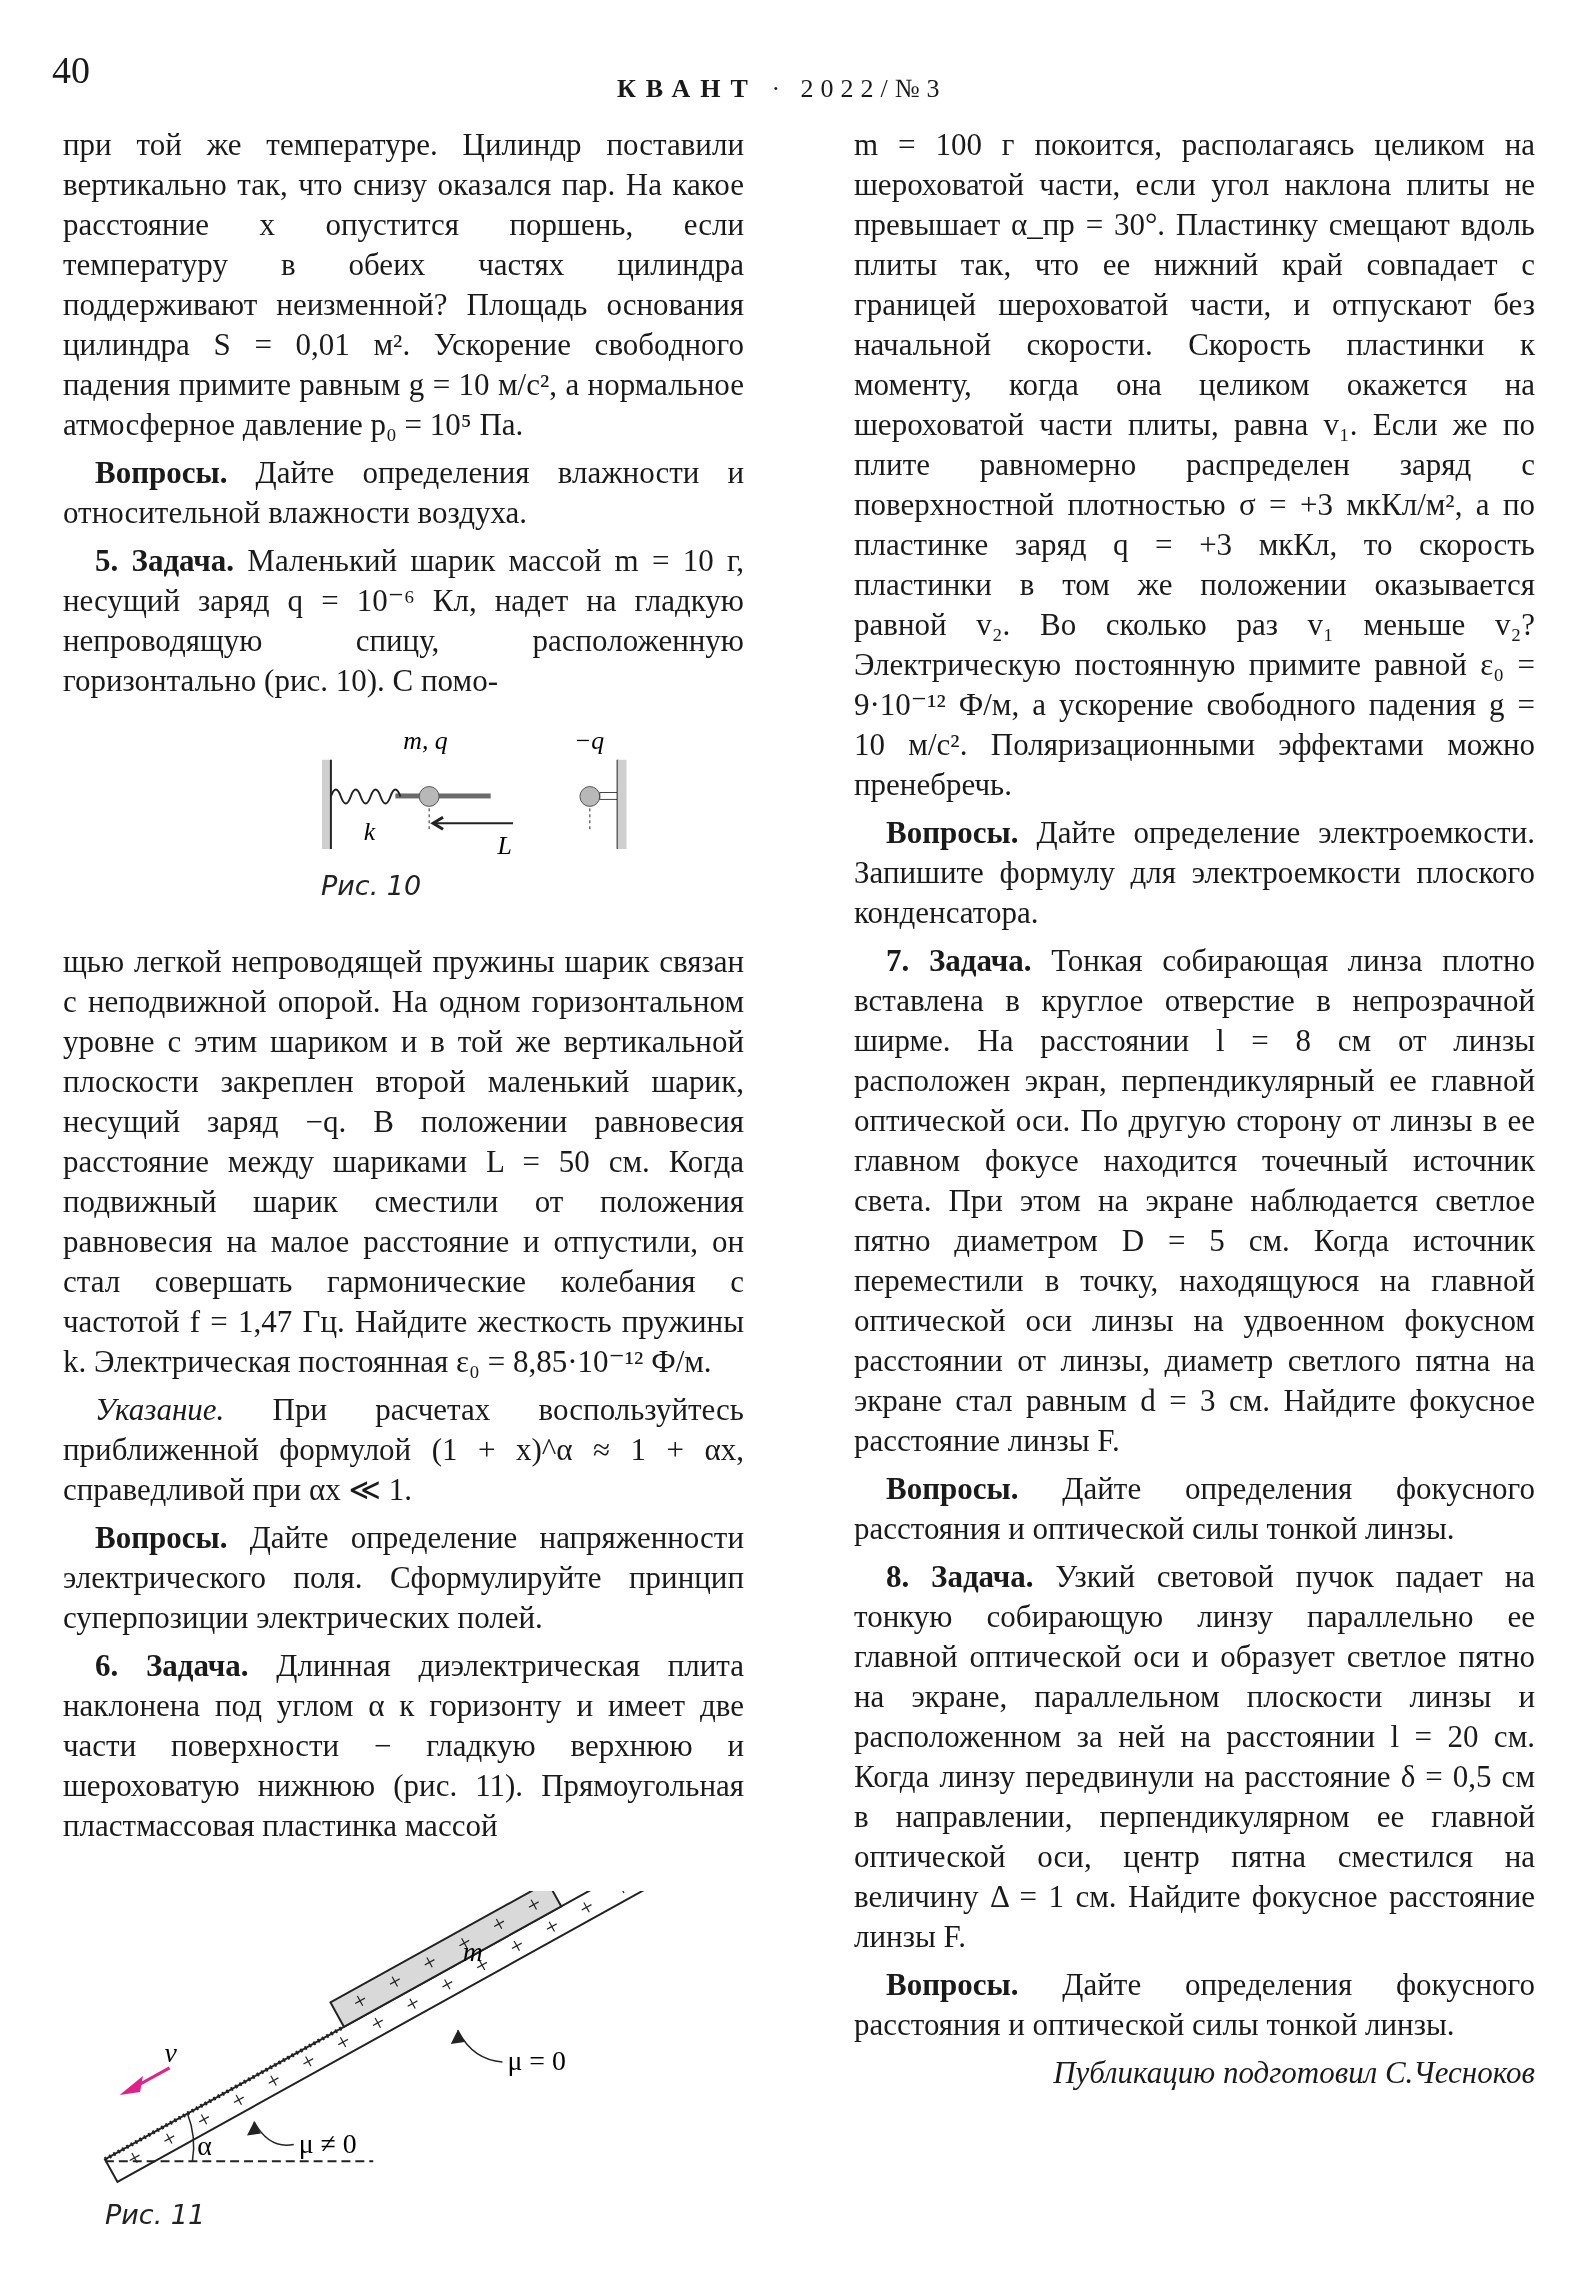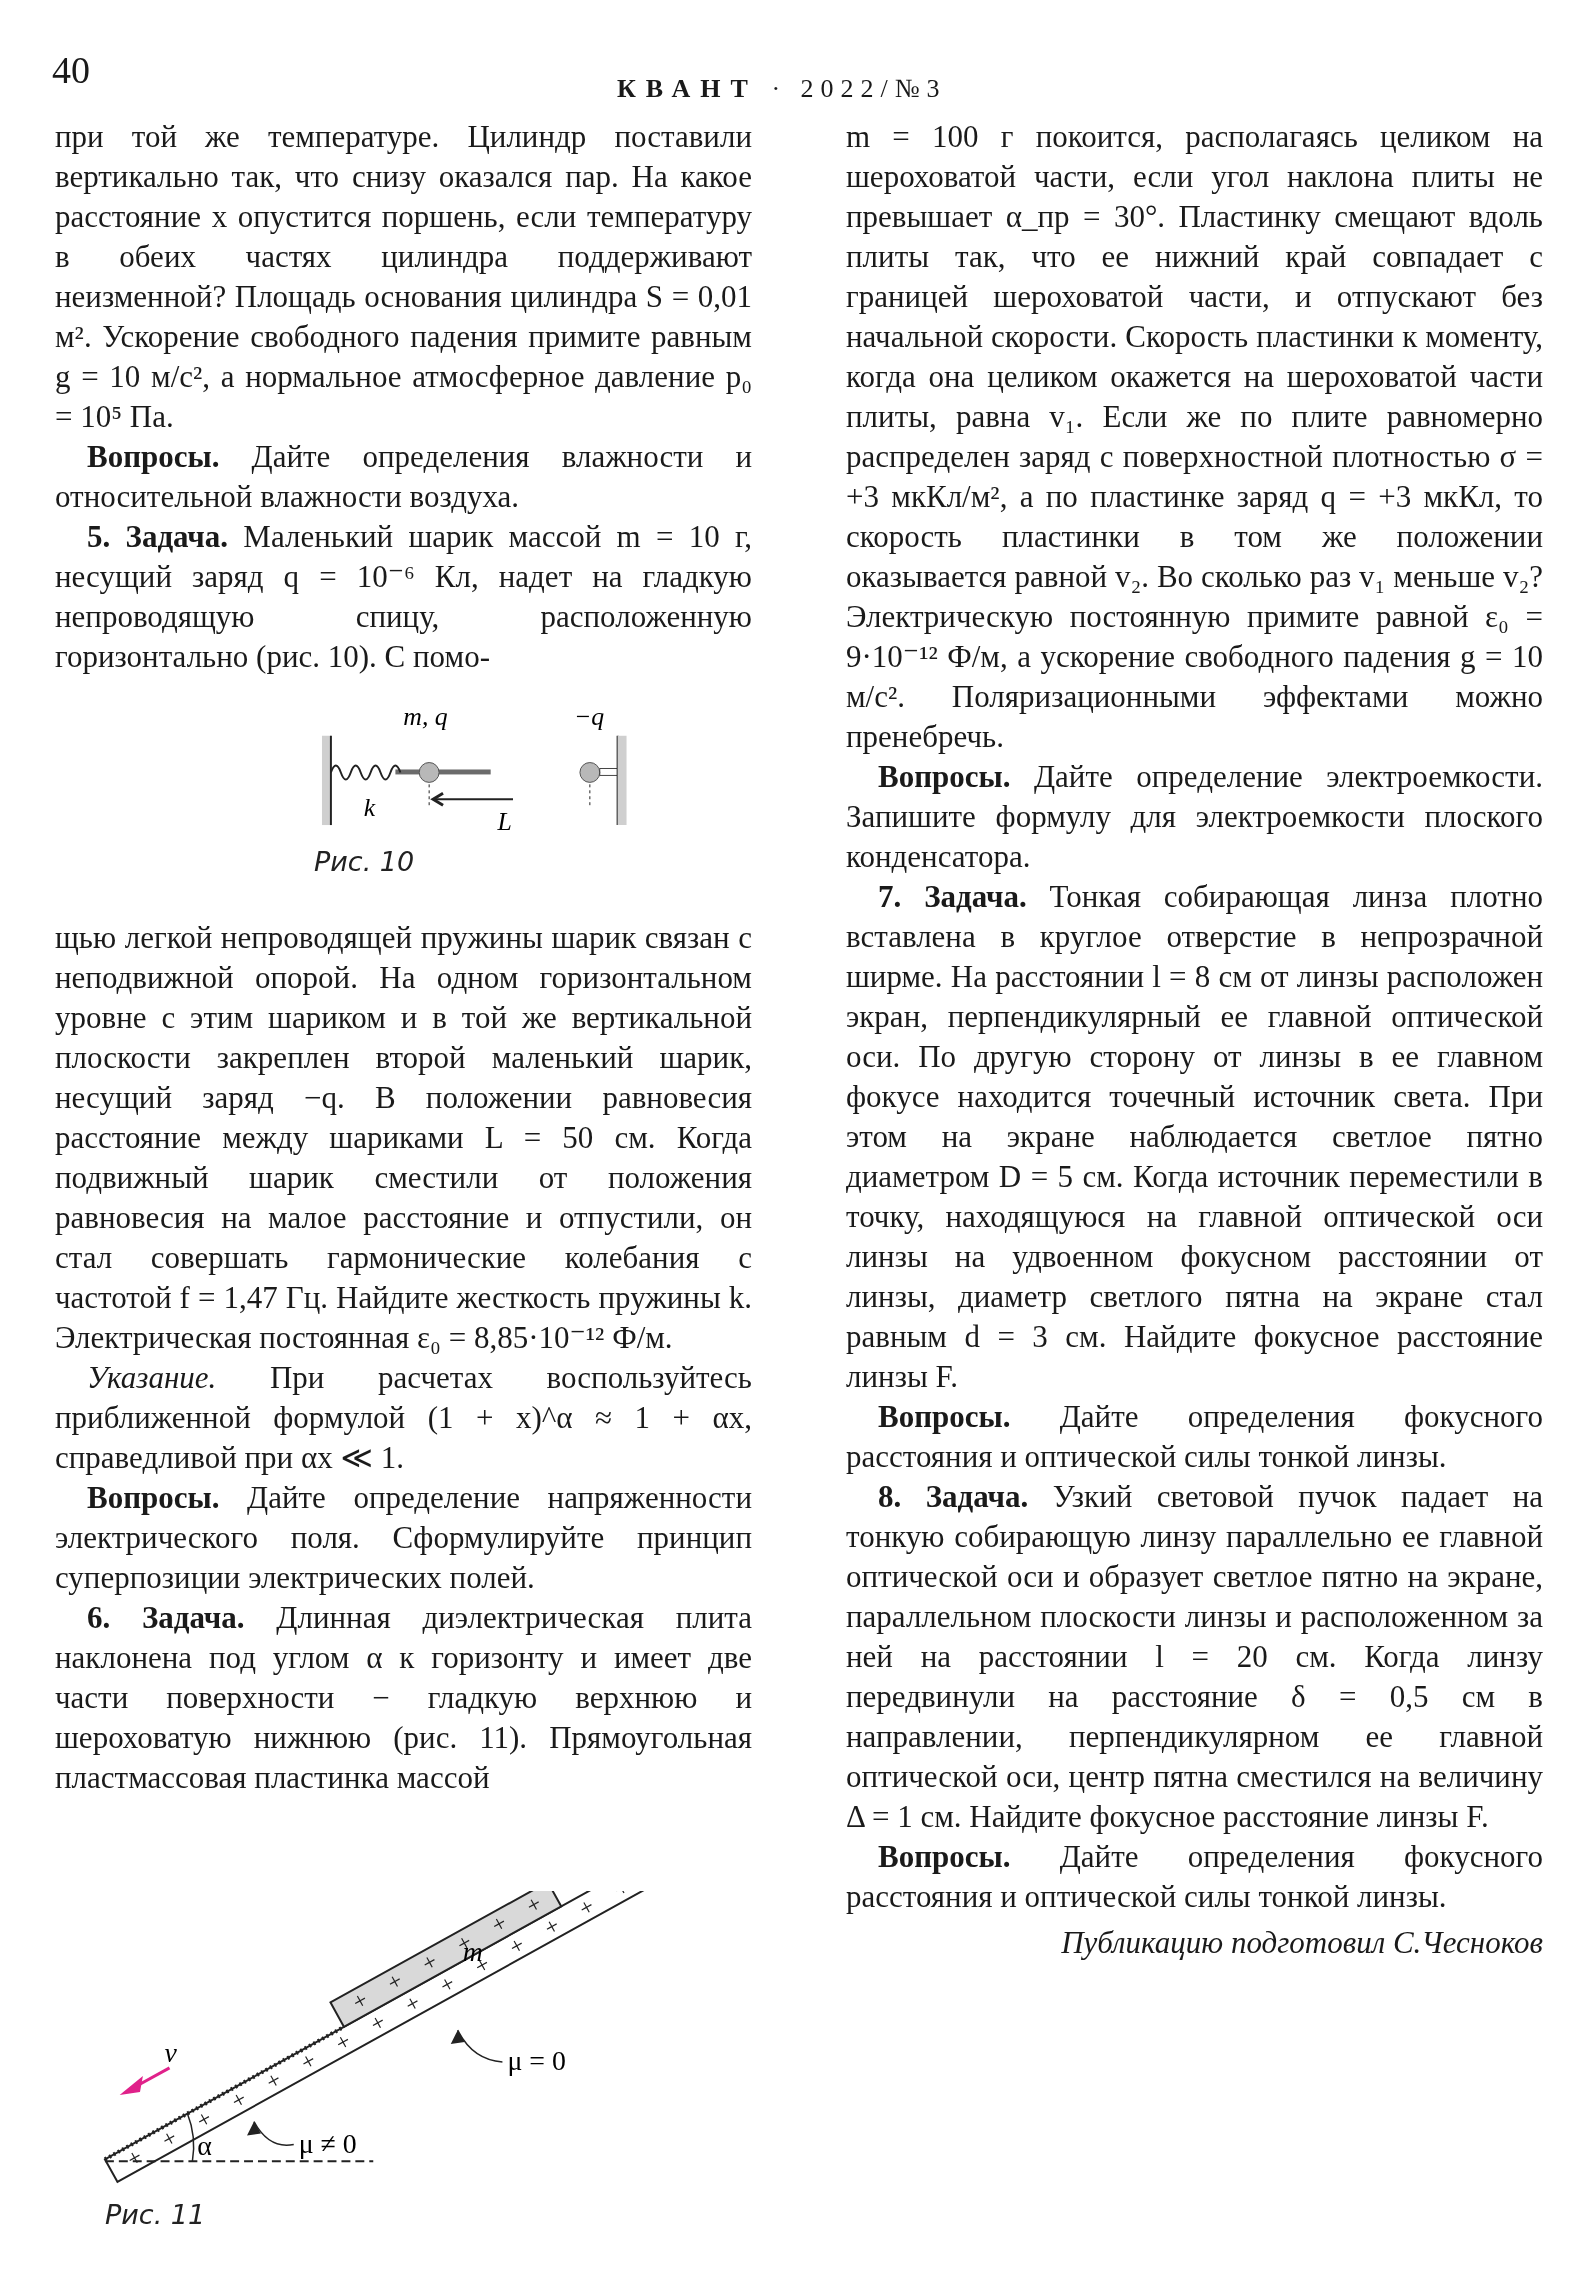--- a/index.html
+++ b/index.html
@@ -6,30 +6,30 @@
   body {
     width: 1592px; height: 2289px; position: relative; overflow: hidden;
     font-family: "Liberation Serif", "DejaVu Serif", serif; color: #1a1a1a;
   }
   .page-number { position: absolute; left: 52px; top: 48px; font-size: 38px; }
   .running-header { position: absolute; left: 617px; top: 50px; font-size: 26px; letter-spacing: 7px; margin-top: 24px; }
   .running-header .brand { font-weight: bold; letter-spacing: 10px; }
   .col { position: absolute; top: 117px; width: 697px; font-size: 31px; line-height: 40px; text-align: justify; hyphens: manual; }
   .col-left { left: 55px; }
   .col-right { left: 846px; }
-  .col p { margin: 0; }
+  .col p { margin: 8px; }
   .indent { text-indent: 32px; }
   .bold { font-weight: bold; }
   .ital { font-style: italic; }
   .signature { text-align: right; font-style: italic; margin-top: 6px !important; }
   .figure { position: relative; margin: 26px 0; }
   .fig-caption { font-family: "DejaVu Sans", sans-serif; font-style: italic; font-size: 27px; color: #222; }
   .fig10 { height: 189px; margin-left: 0; }
   .fig10 svg { position: absolute; left: 199px; top: 0; }
-  .fig10 .fig-caption { position: absolute; left: 259px; top: 139px; }
+  .fig10 .fig-caption { position: absolute; left: 266px; top: 139px; }
   .fig11 { position: absolute; left: 55px; top: 1891px; width: 716px; height: 378px; }
   .fig11 .fig-caption { position: absolute; left: 50px; top: 308px; }
 </style>
 </head>
 <body>
 
 <div class="page-number">40</div>
 <div class="running-header">
   <span class="brand">КВАНТ</span>
   <span>·</span>

